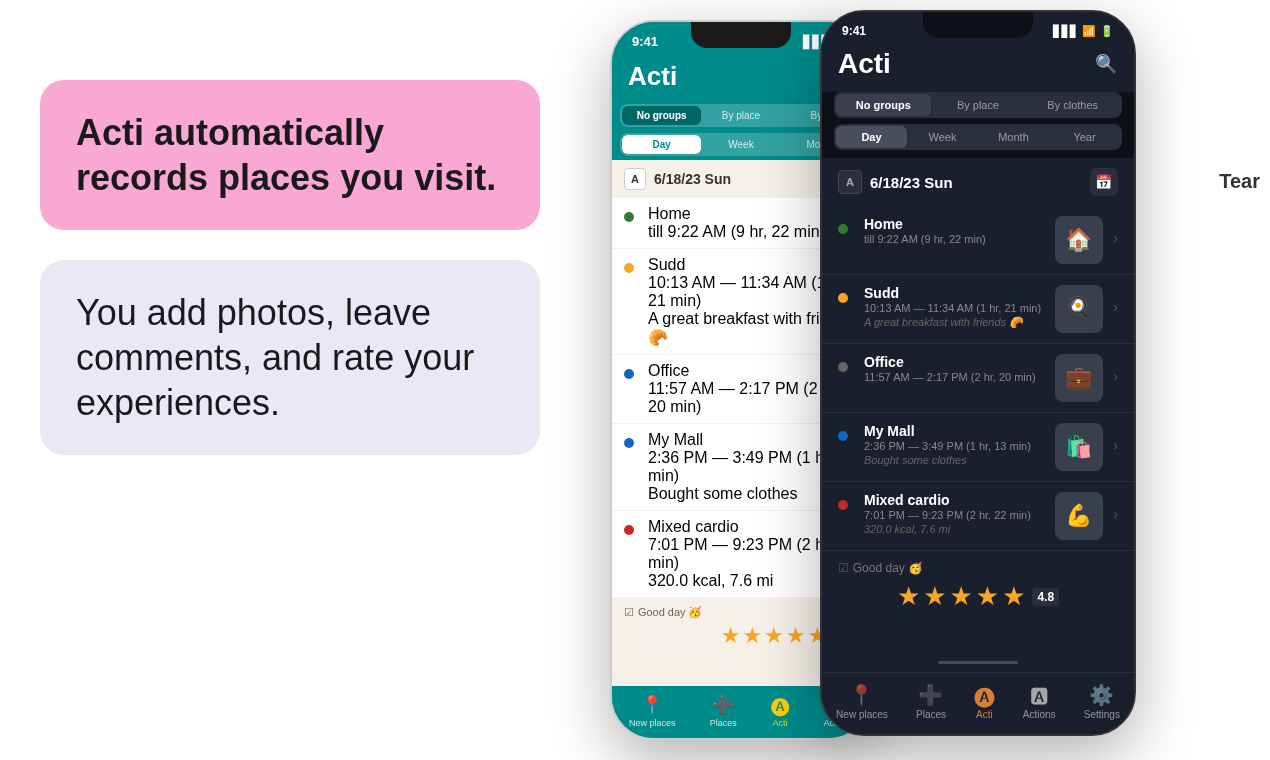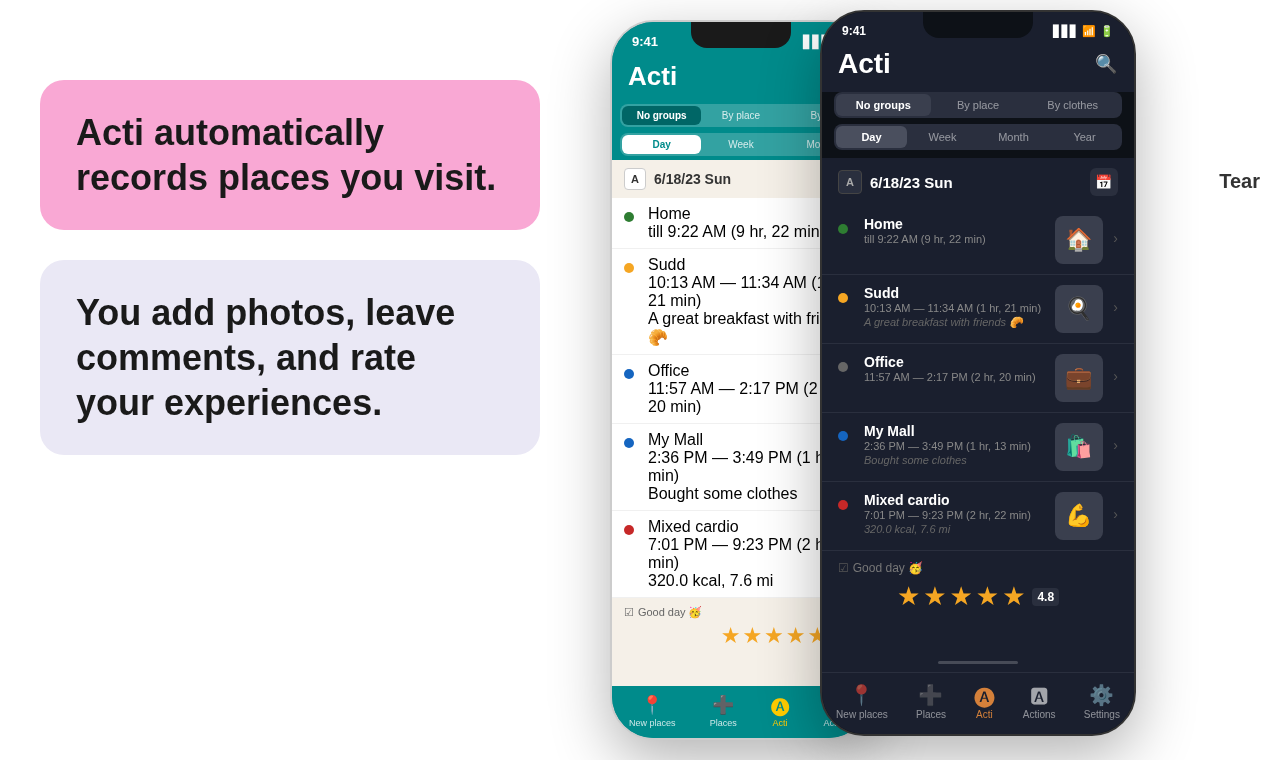--- a/index.html
+++ b/index.html
@@ -35,21 +35,21 @@
     }
 
     .text-box-2 {
       background: #eae8f5;
       border-radius: 24px;
       padding: 30px 36px;
     }
 
     .text-box-2 p {
       font-size: 36px;
-      font-weight: 700;
+      font-weight: 400;
       color: #1a1a1a;
       line-height: 1.25;
     }
 
     
     .phones-container {
       position: absolute;
       right: 0;
       top: 0;
       width: 680px;

